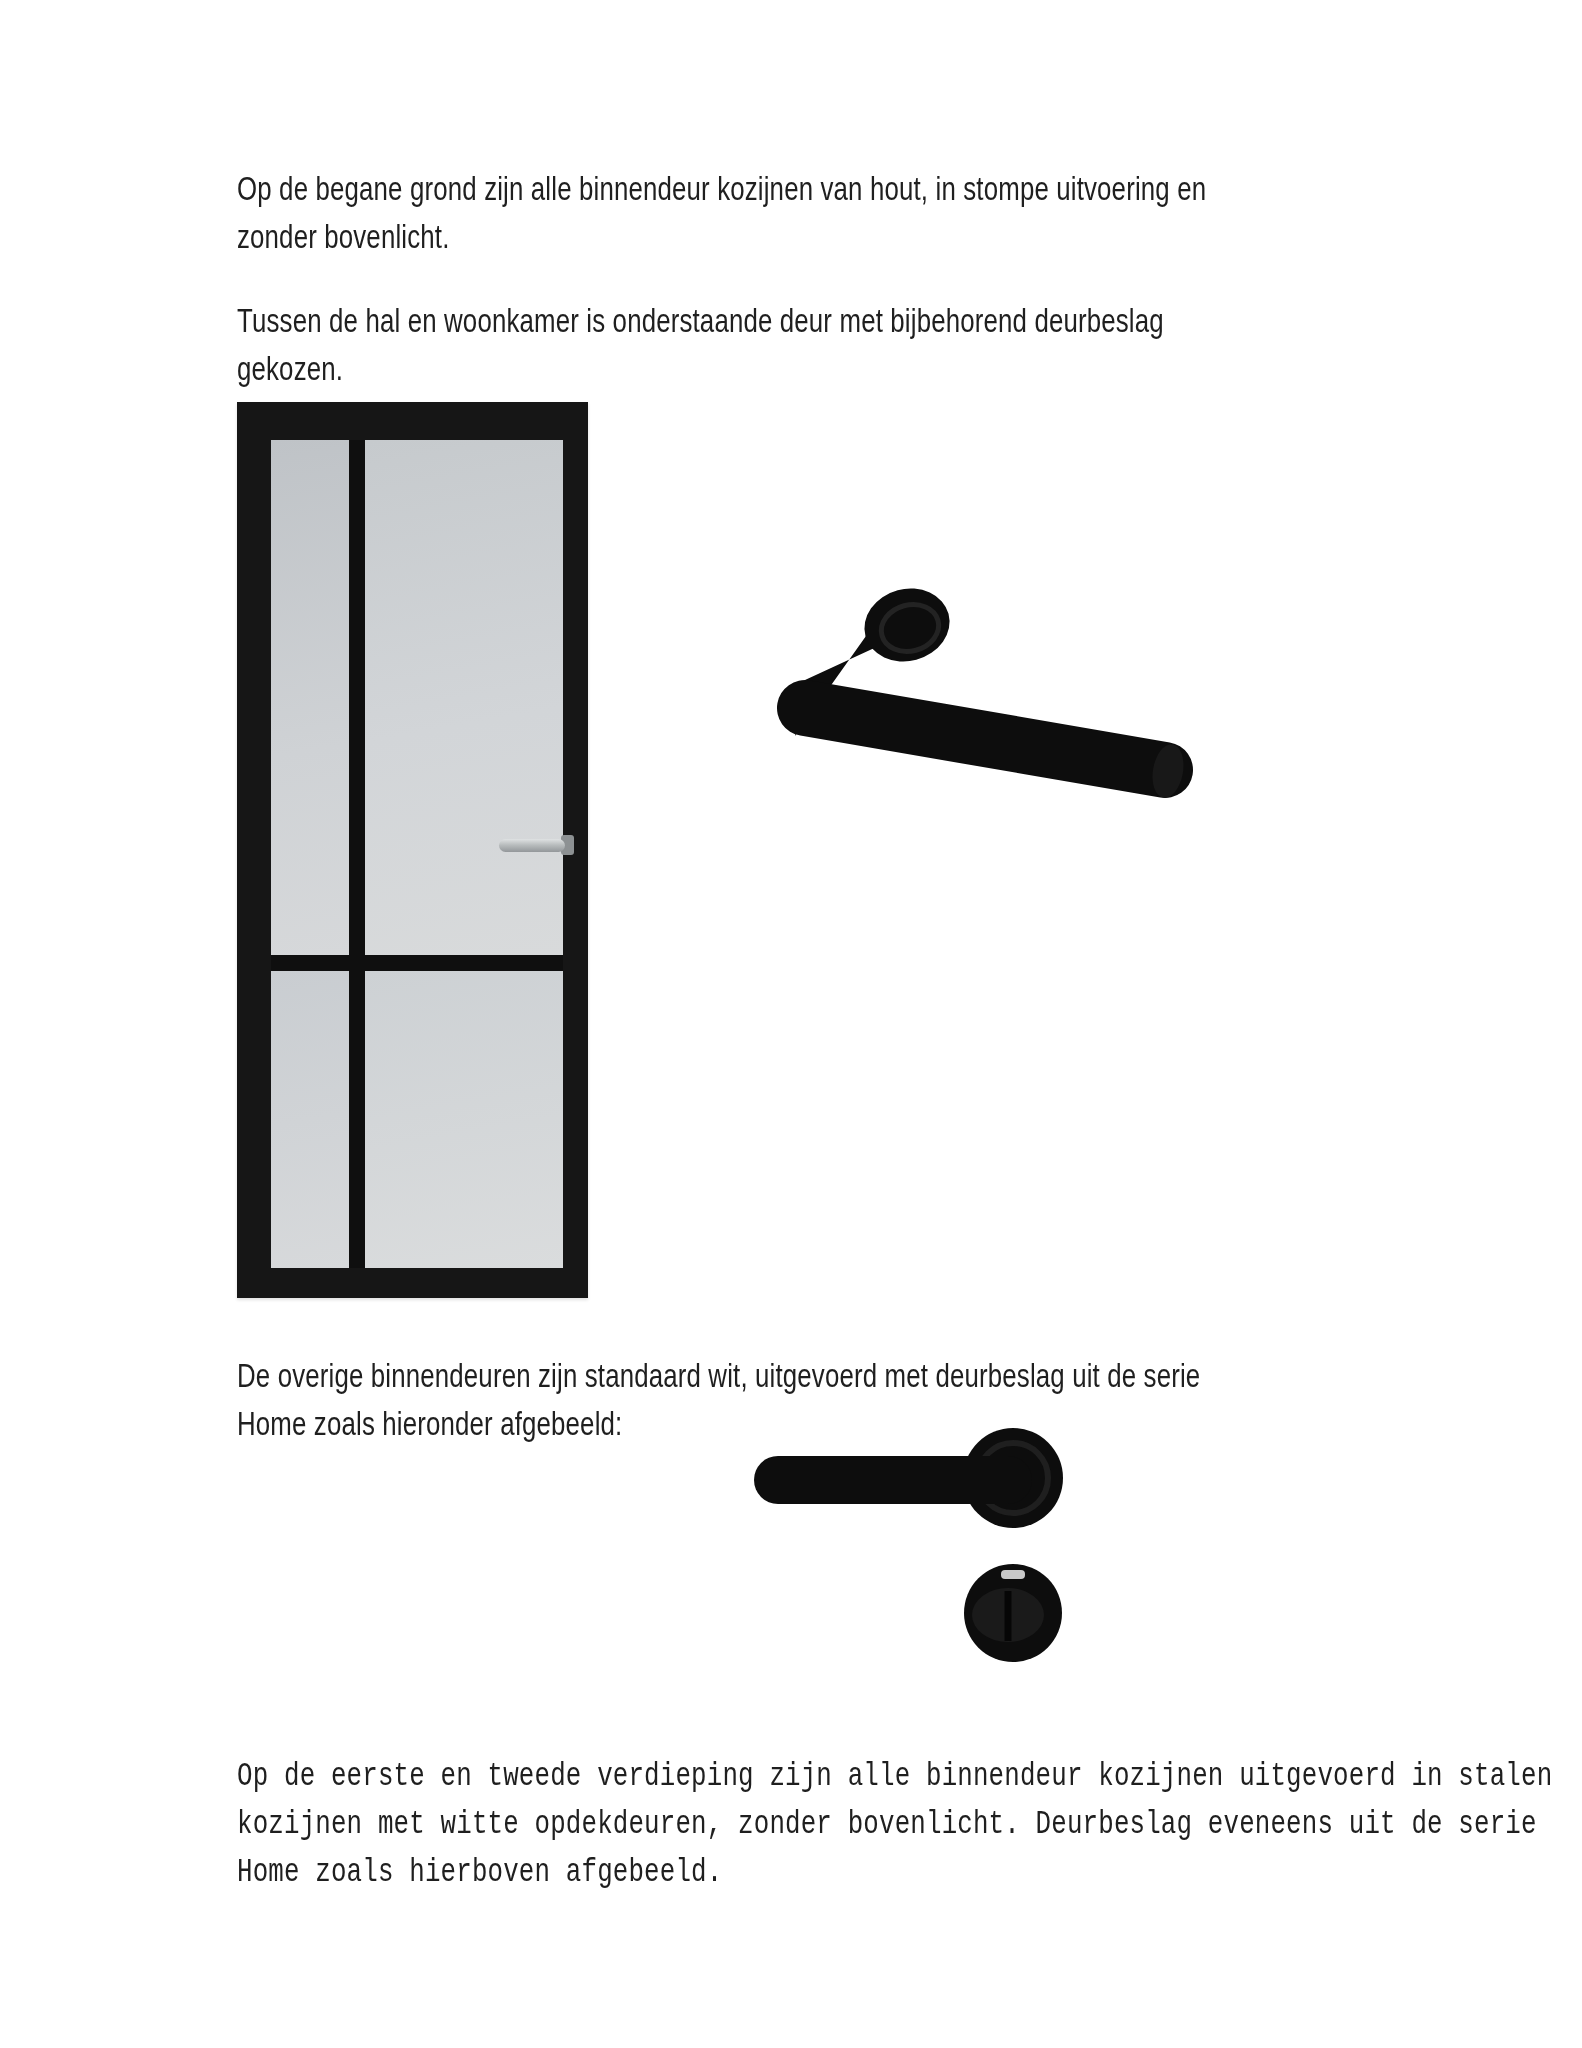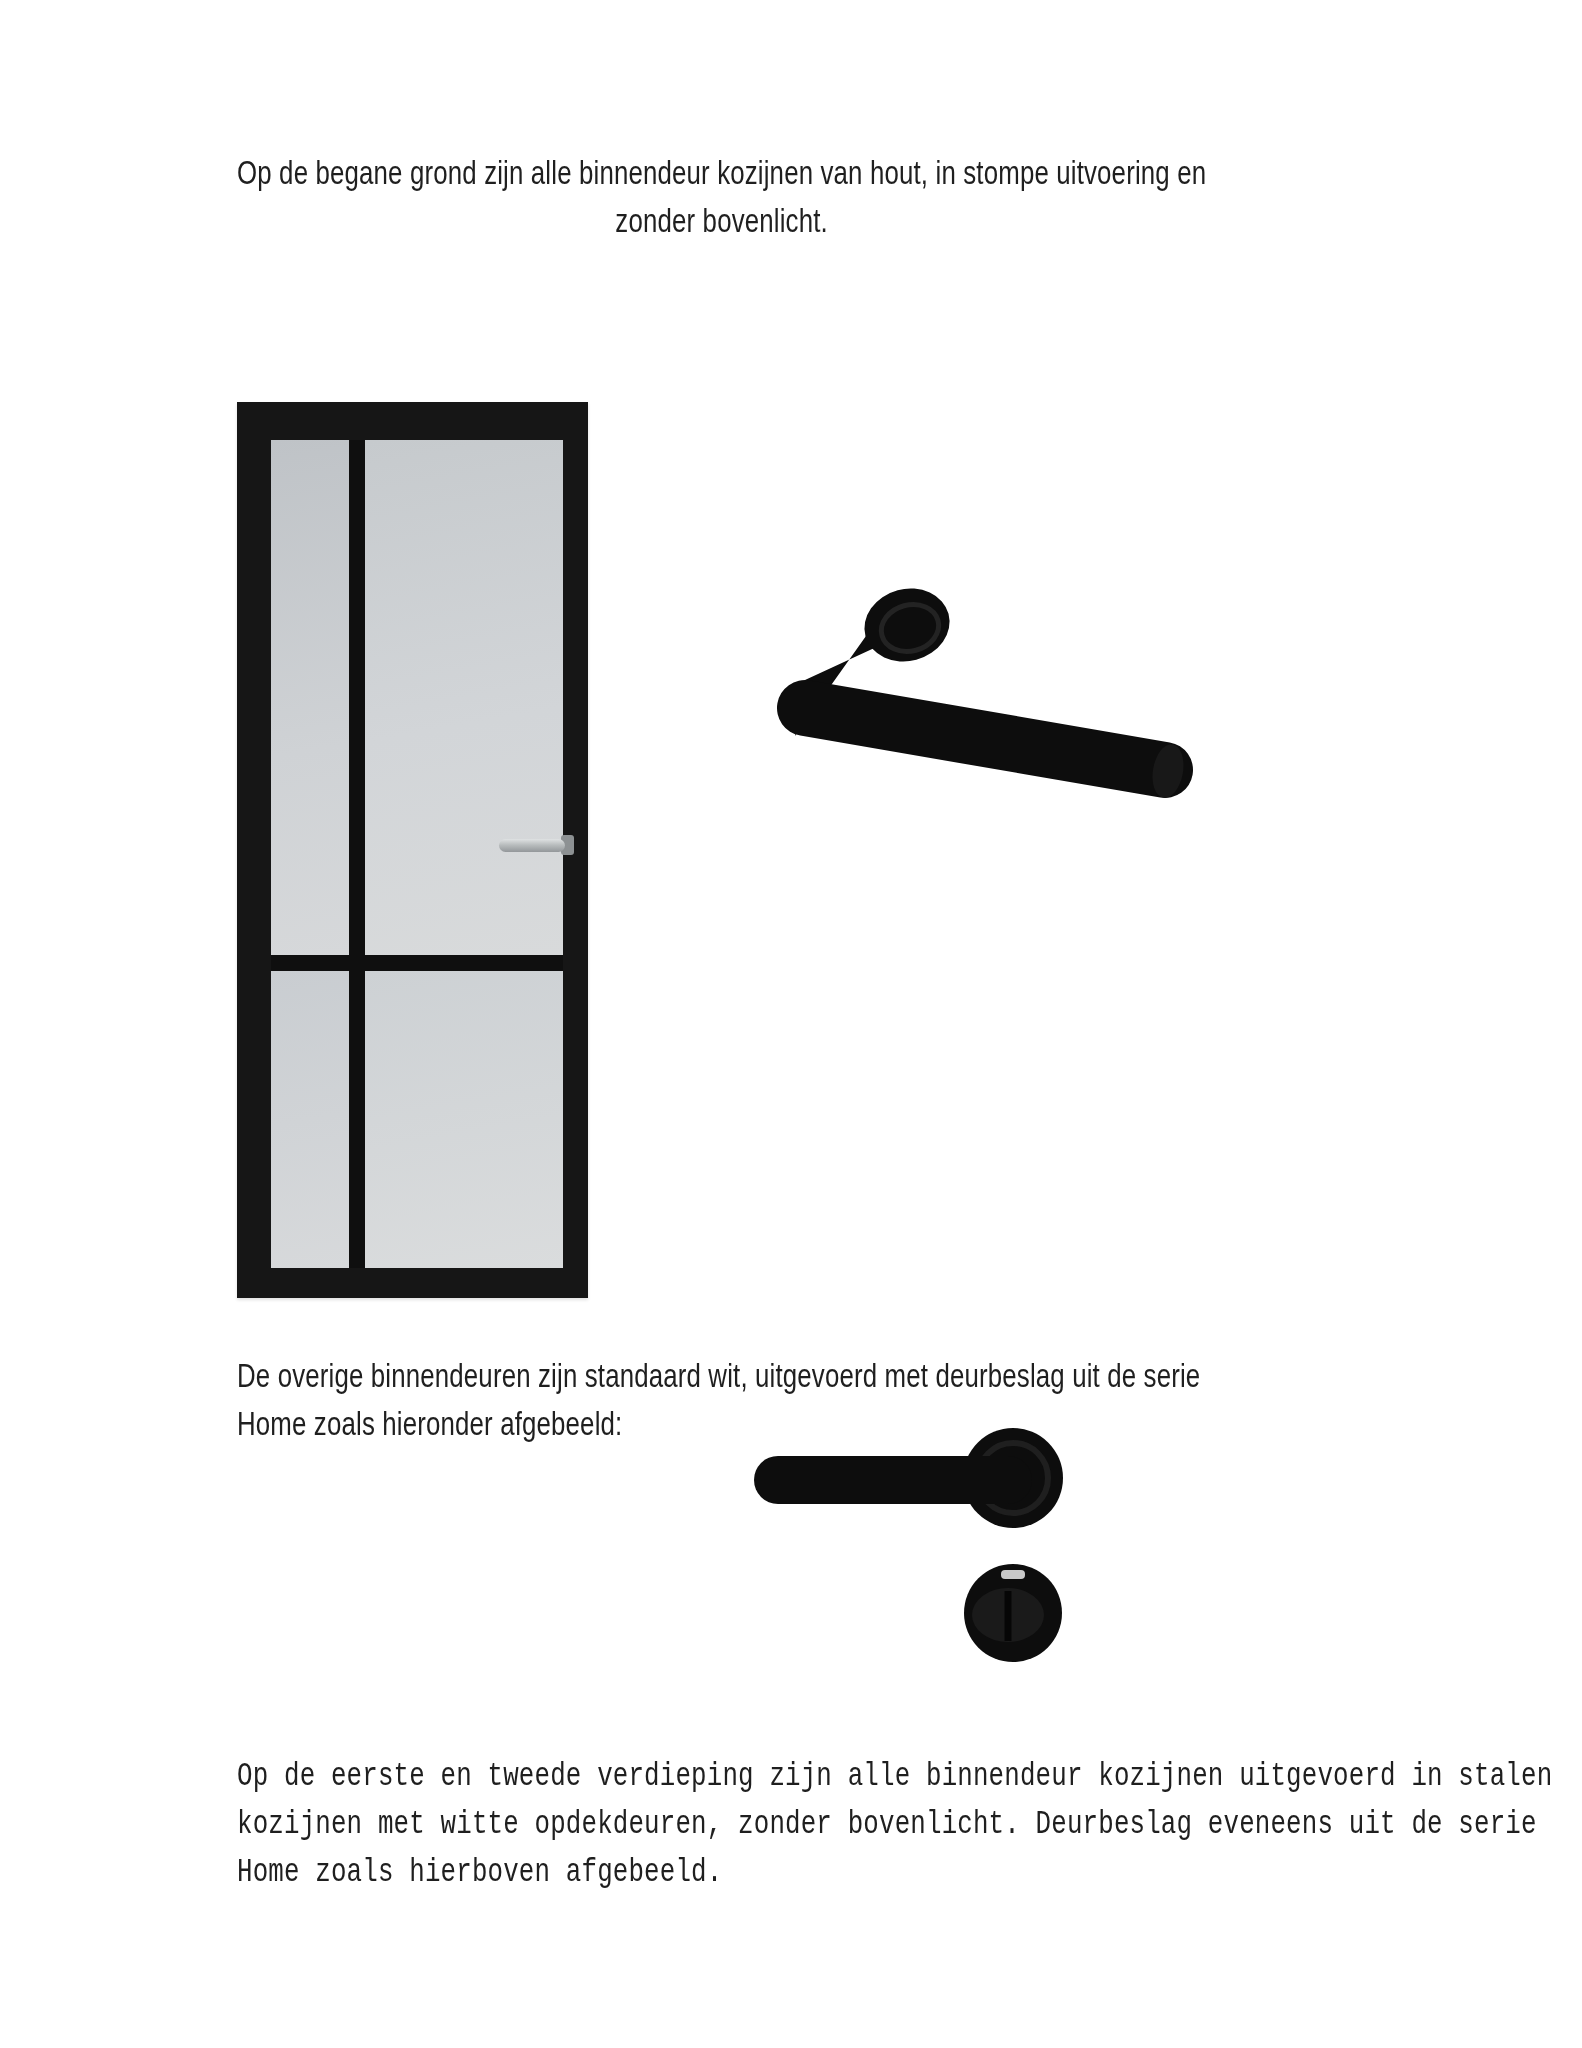--- a/index.html
+++ b/index.html
@@ -60,25 +60,29 @@
     background:#8d9193;
   }
   
   .photo{position:absolute;}
 </style>
 </head>
 <body>
 
 <div class="page">
 
-  <div class="para" style="top:148px;text-align:center;">
+  <div class="para" style="top:164px;">
     <div class="tline">Op de begane grond zijn alle binnendeur kozijnen van hout, in stompe uitvoering en</div>
     <div class="tline">zonder bovenlicht.</div>
   </div>
 
+  <div class="para" style="top:296px;">
+    <div class="tline">Tussen de hal en woonkamer is onderstaande deur met bijbehorend deurbeslag</div>
+    <div class="tline">gekozen.</div>
+  </div>
 
   <div class="door-img">
     <div class="door-glass-grid">
       <div class="pane pane-tl"></div>
       <div class="pane pane-tr"></div>
       <div class="pane pane-bl"></div>
       <div class="pane pane-br"></div>
     </div>
     <div class="door-handle-mount"></div>
     <div class="door-handle-lever"></div>

